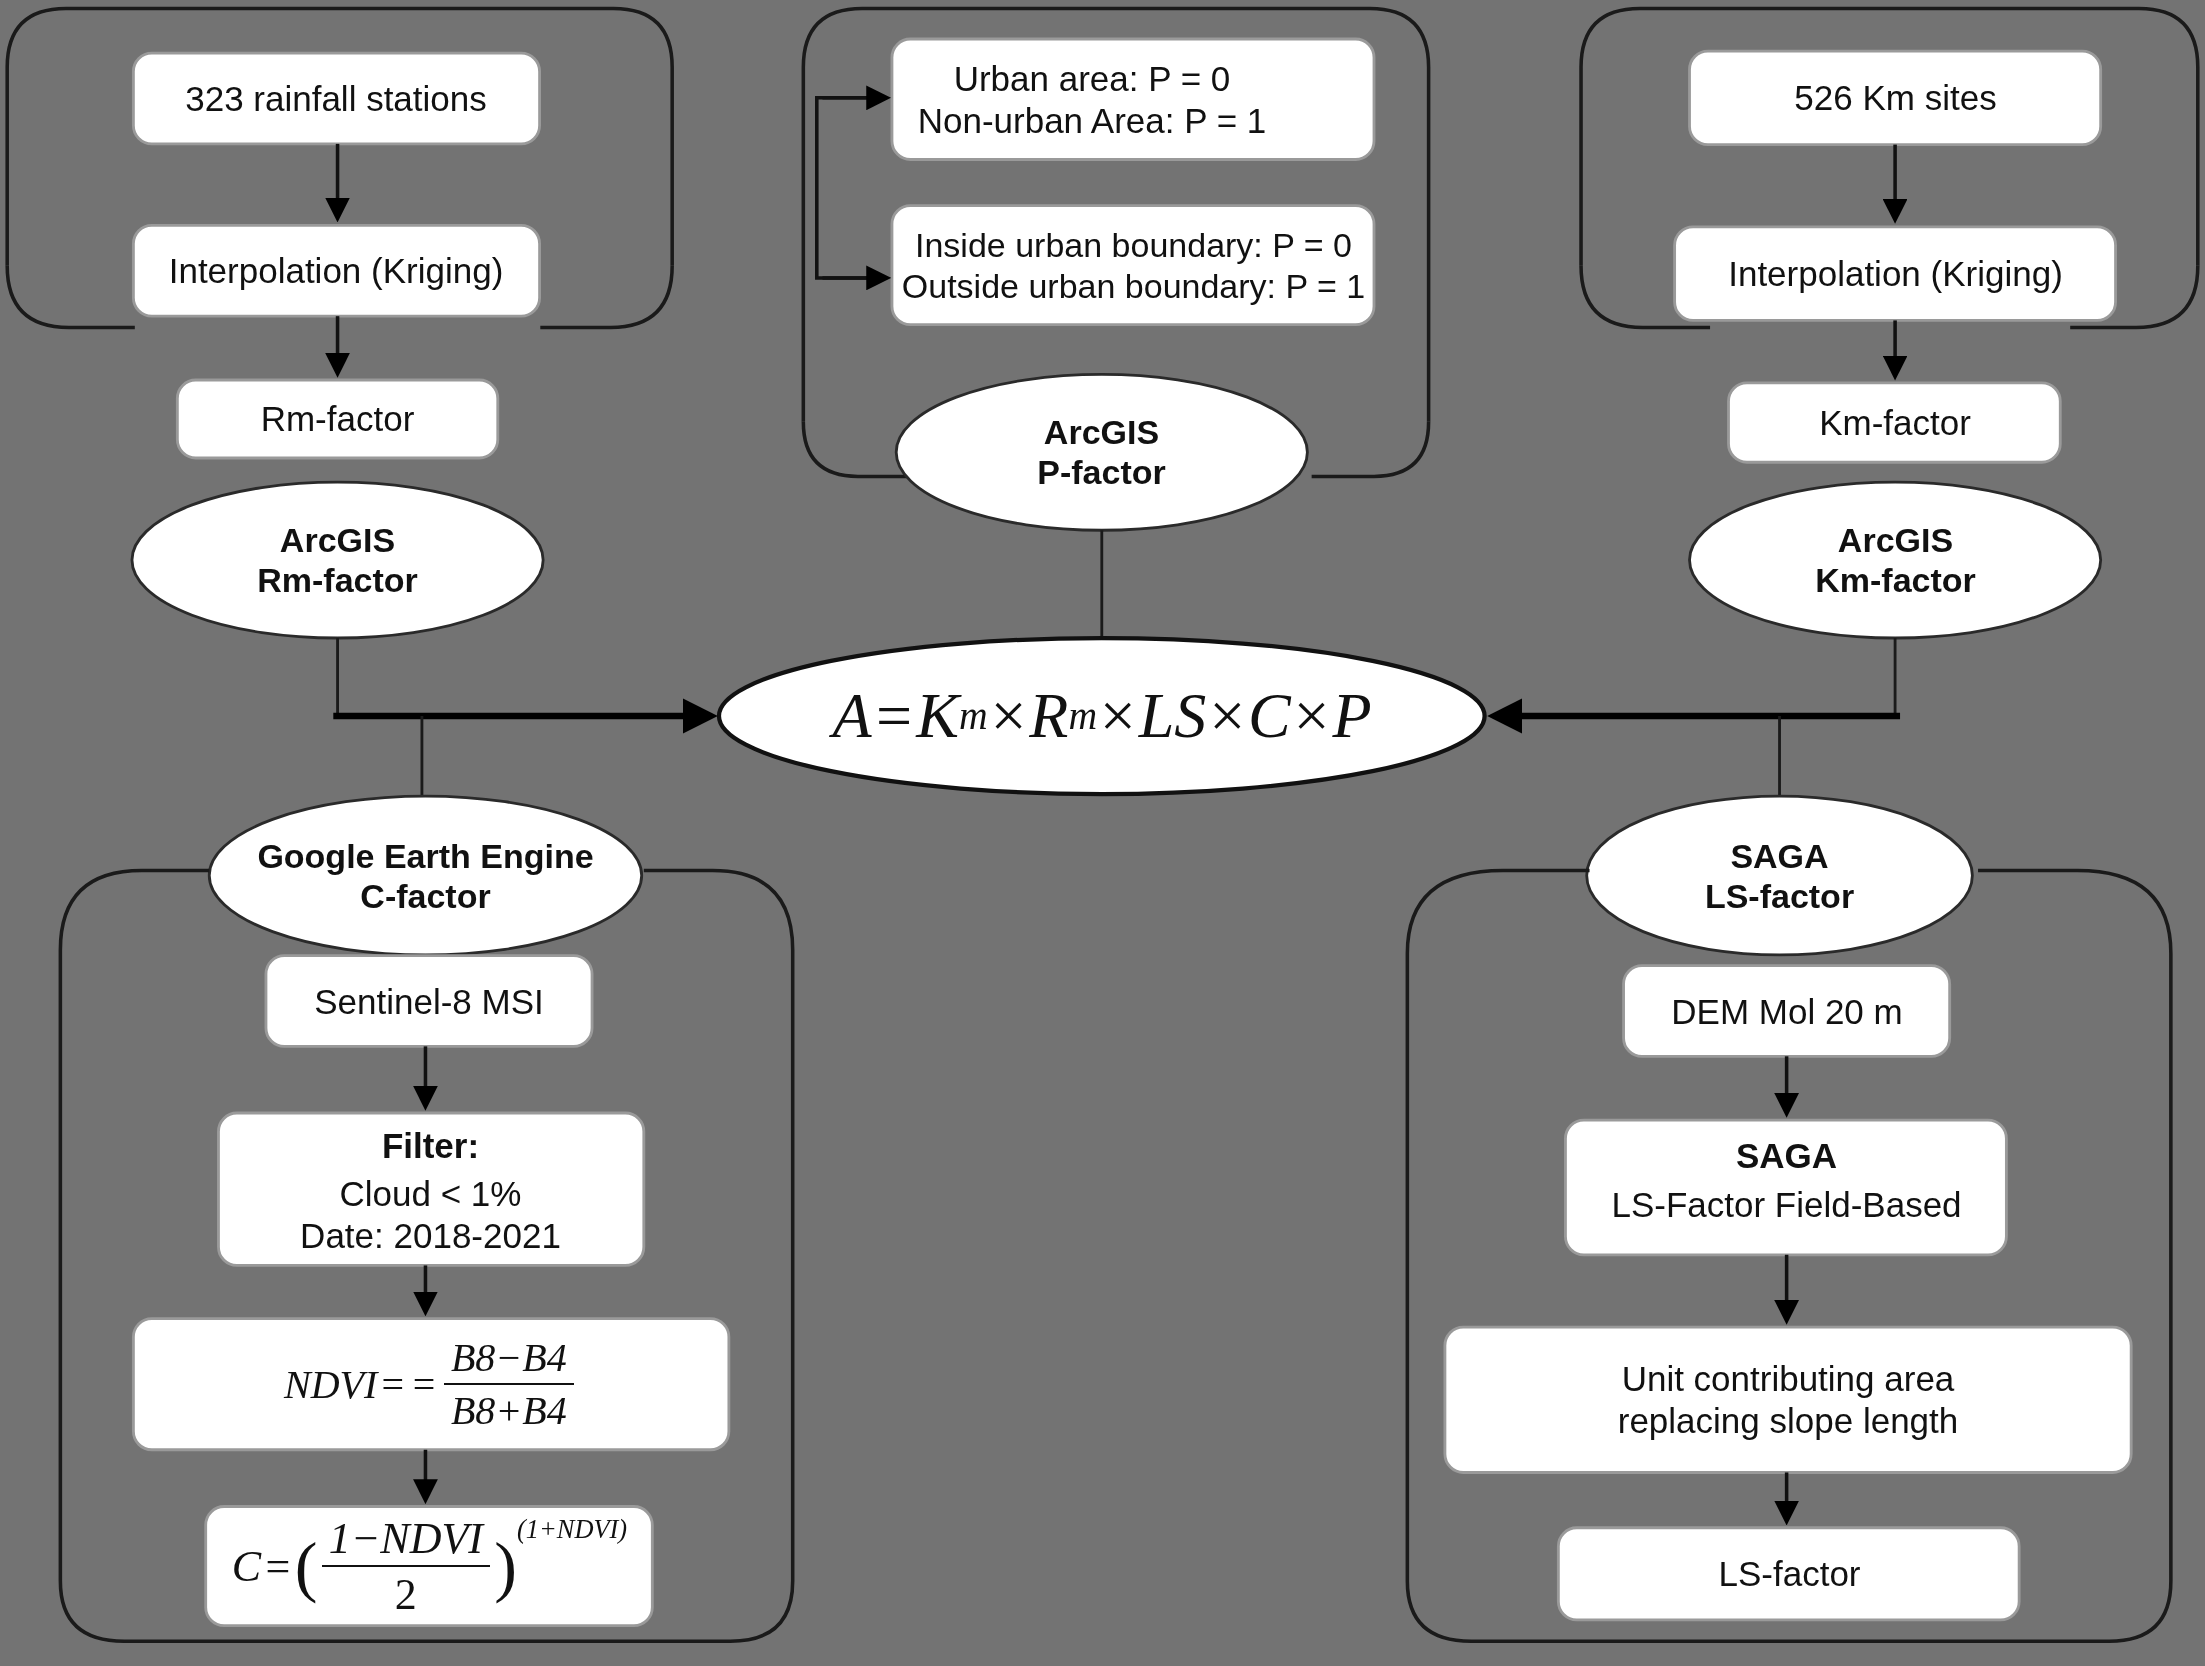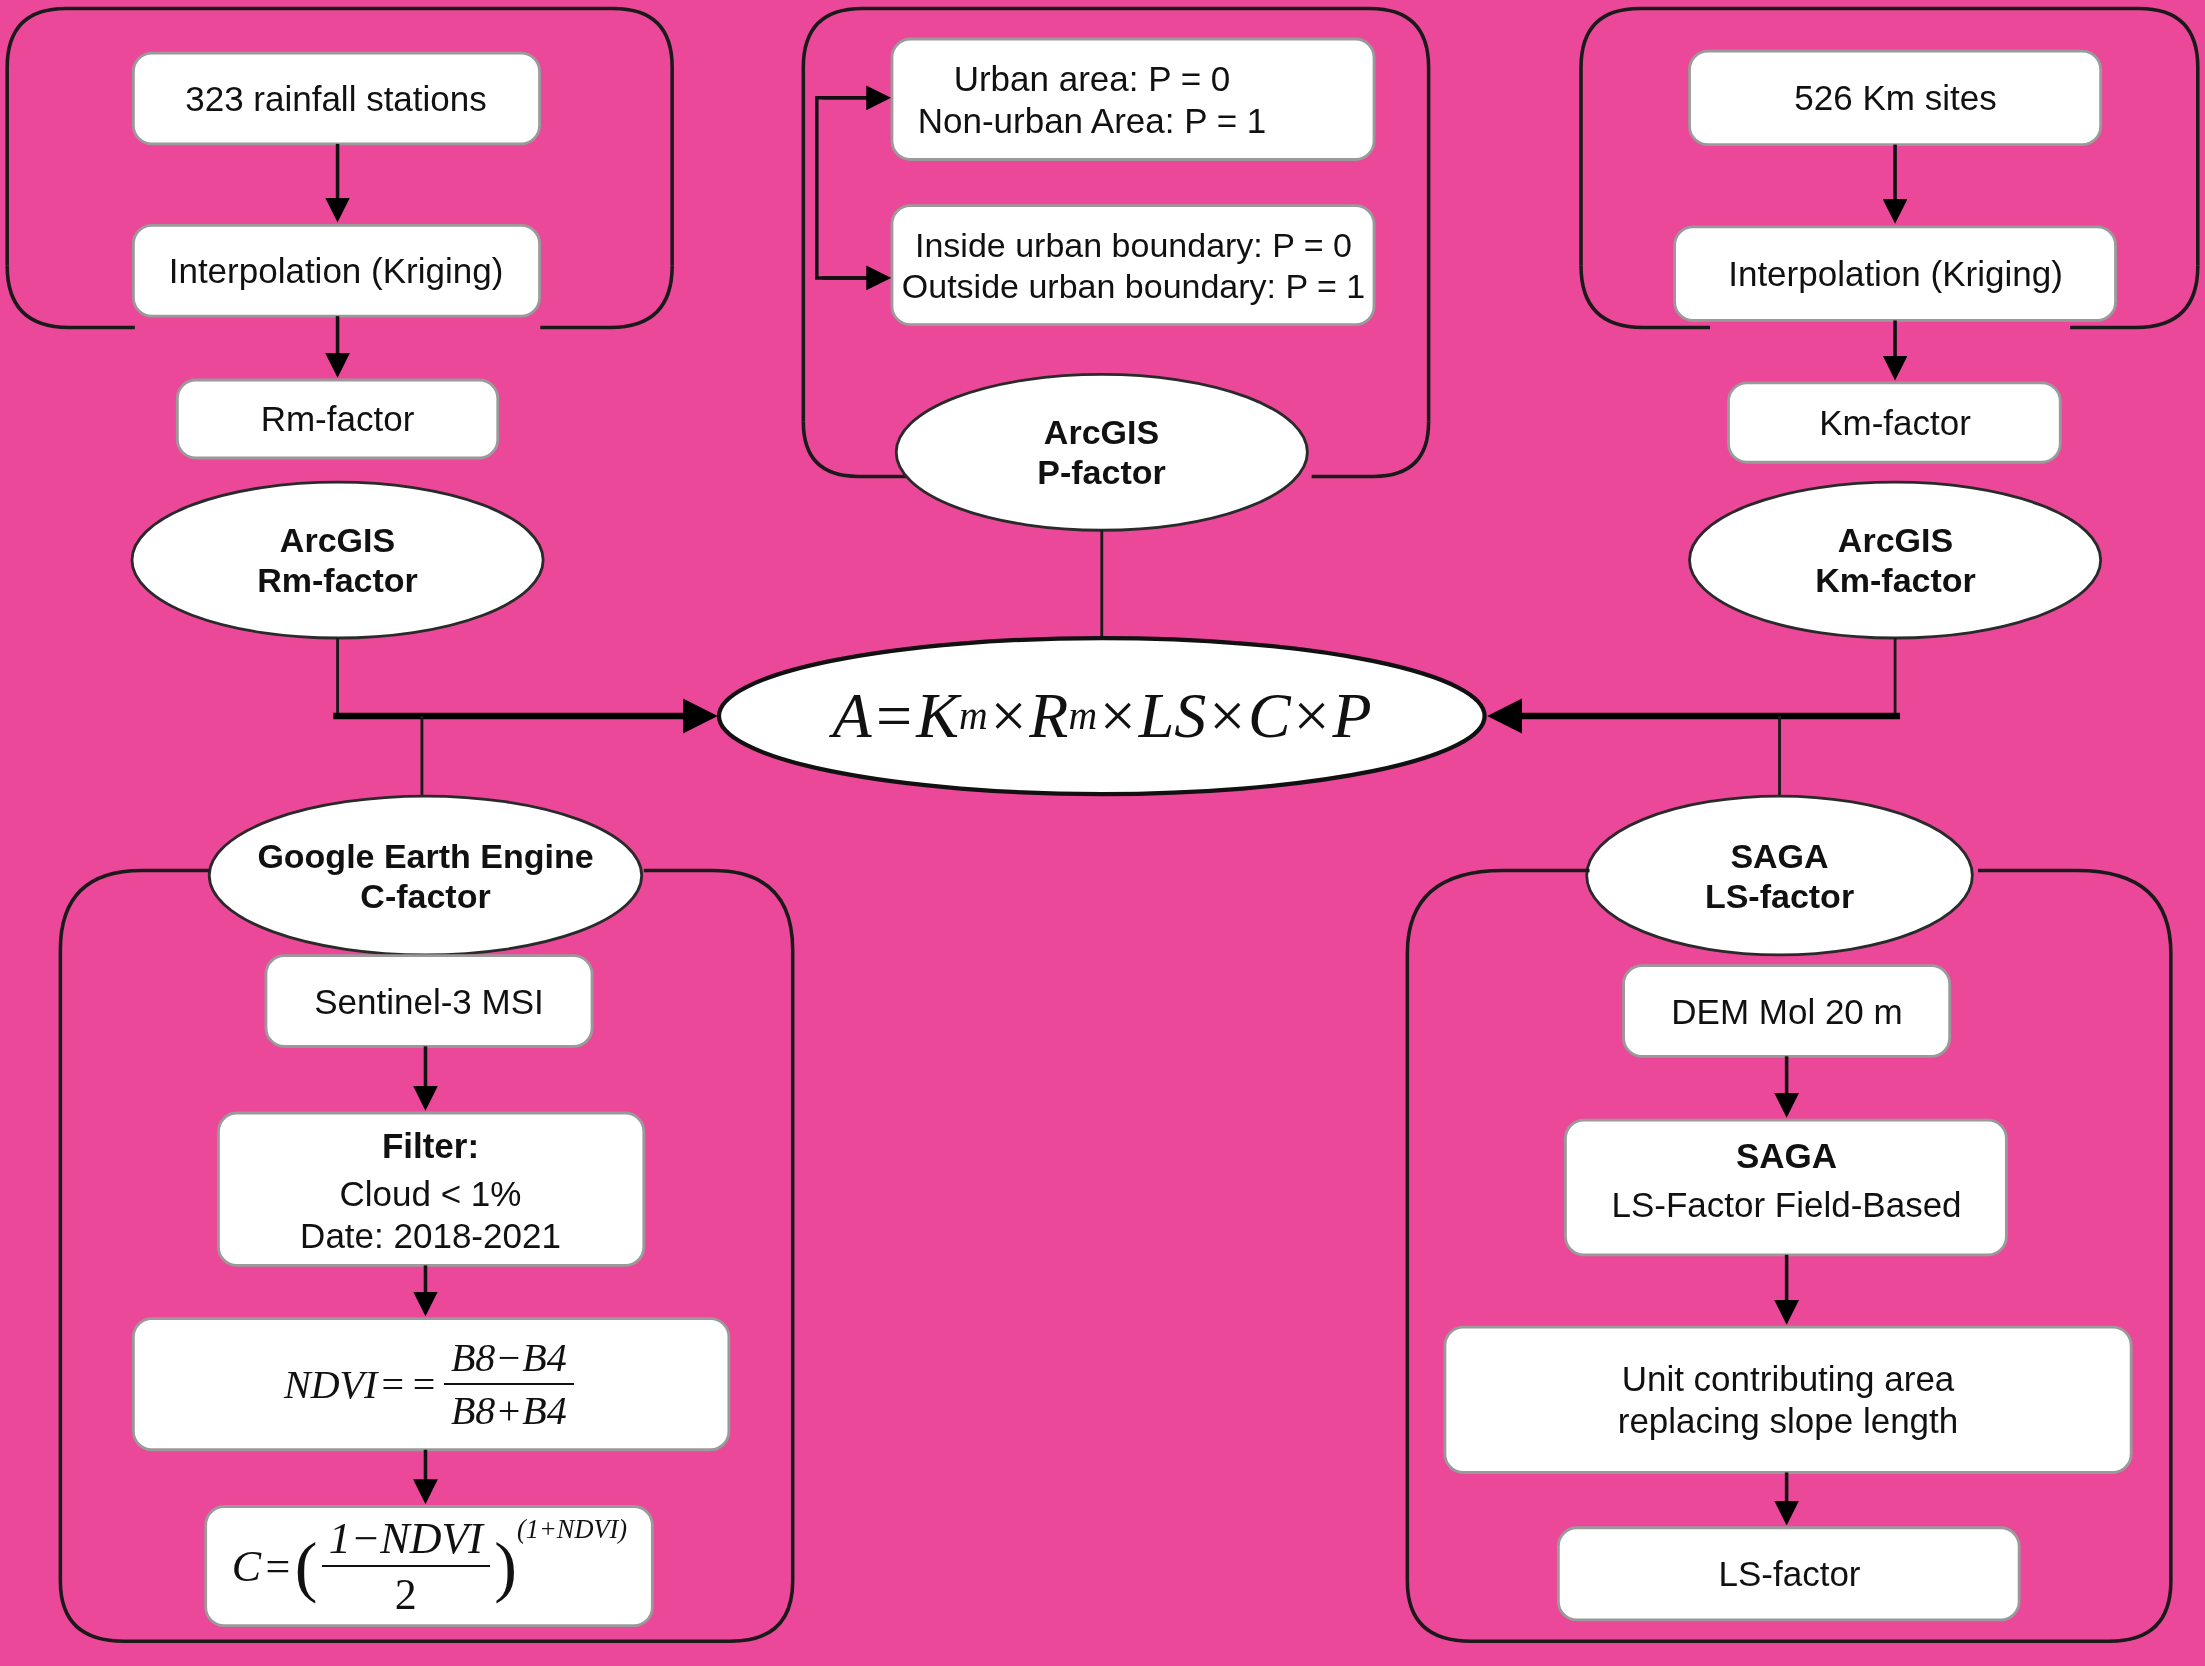--- a/index.html
+++ b/index.html
@@ -1,18 +1,18 @@
 <!DOCTYPE html>
 <html style="font-size:11.3px"><head>
 <meta charset="utf-8">
 <style>
   html,body{margin:0;padding:0;background:#ffffff;}
   body{width:2205px;height:1666px;overflow:hidden;
        font-family:"Liberation Sans", sans-serif;}
-  #stage{position:relative;width:2205px;height:1666px;background:#ec4899;}
+  #stage{position:relative;width:2205px;height:1666px;background:#737373;}
   svg#canvas{position:absolute;left:0;top:0;width:2205px;height:1666px;}
 
   .panel-outline{fill:none;stroke:#1a1a1a;stroke-width:5;}
   .box-outline{fill:#ffffff;stroke:#9a9a9a;stroke-width:4;}
   .ellipse-outline{fill:#ffffff;stroke:#2a2a2a;stroke-width:4;}
   .ellipse-main{fill:#ffffff;stroke:#111111;stroke-width:6;}
   .conn{fill:none;stroke:#111111;stroke-width:5;}
   .conn-thin{fill:none;stroke:#1a1a1a;stroke-width:4;}
   .conn-thick{fill:none;stroke:#000000;stroke-width:9;}
 
@@ -160,21 +160,21 @@
     <span class="up" style="margin:0 2.8px;">×</span>
     <span>LS</span>
     <span class="up" style="margin:0 2.8px;">×</span>
     <span>C</span>
     <span class="up" style="margin:0 2.8px;">×</span>
     <span>P</span>
   </div>
 
   <div class="lbl t-ell" style="left:213px;top:800px;width:425px;height:152px;">Google Earth Engine
 C-factor</div>
-  <div class="lbl t-plain" style="left:266px;top:956px;width:326px;height:91px;">Sentinel-3 MSI</div>
+  <div class="lbl t-plain" style="left:266px;top:956px;width:326px;height:91px;">Sentinel-8 MSI</div>
   <div class="lbl t-bold" style="left:218px;top:1125px;width:425px;height:41px;text-align:center;">Filter:</div>
   <div class="lbl t-plain" style="left:218px;top:1169px;width:425px;height:91px;">Cloud &lt; 1%
 Date: 2018-2021</div>
 
   <div class="mathbox" style="left:138px;top:1322px;width:586px;height:124px;font-size:40px;">
     <span>NDVI</span>
     <span class="up" style="margin:0 4.3px;">=</span>
     <span class="up" style="margin:0 4.3px;">=</span>
     <span class="frac">
       <span class="num">B8−B4</span>

